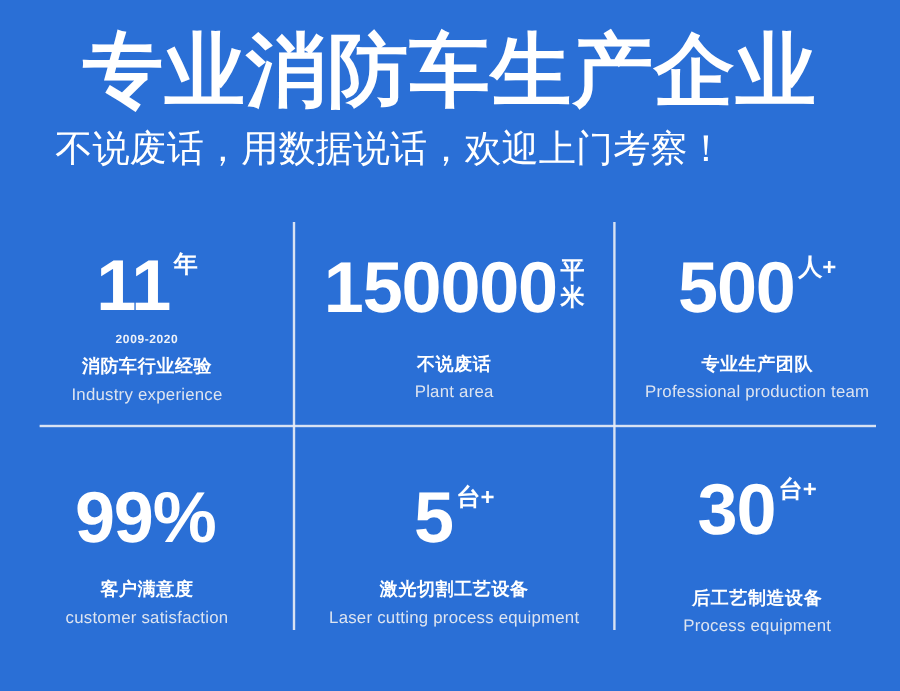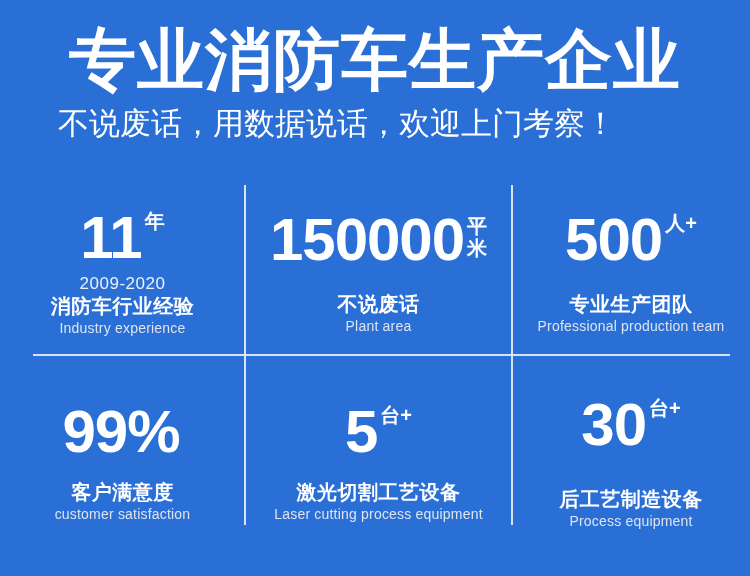--- a/index.html
+++ b/index.html
@@ -40,21 +40,21 @@
     width: 750px;
     font-size: 67px;
     line-height: 68px;
     font-weight: bold;
     color: #ffffff;
     letter-spacing: 1px;
     white-space: nowrap;
   }
   .sub-title {
     position: absolute;
-    left: 12px;
+    left: 0;
     top: 104px;
     width: 650px;
     font-size: 31px;
     line-height: 40px;
     font-weight: normal;
     color: #ffffff;
     letter-spacing: 0px;
     white-space: nowrap;
   }
 
@@ -126,30 +126,30 @@
   .figure .unit.stacked {
     display: flex;
     flex-direction: column;
     align-items: center;
     margin-top: 6px;
     line-height: 22px;
   }
 
   .years-range {
     margin-top: 6px;
-    font-size: 17px;
+    font-size: 10px;
     line-height: 18px;
     color: #eef2f9;
-    font-weight: normal;
+    font-weight: bold;
     letter-spacing: .5px;
   }
 
   .label-cn {
     margin-top: 8px;
-    font-size: 20px;
+    font-size: 15px;
     line-height: 22px;
     font-weight: bold;
     color: #ffffff;
     letter-spacing: .5px;
     white-space: nowrap;
   }
   .label-en {
     margin-top: 2px;
     font-size: 14px;
     line-height: 18px;

